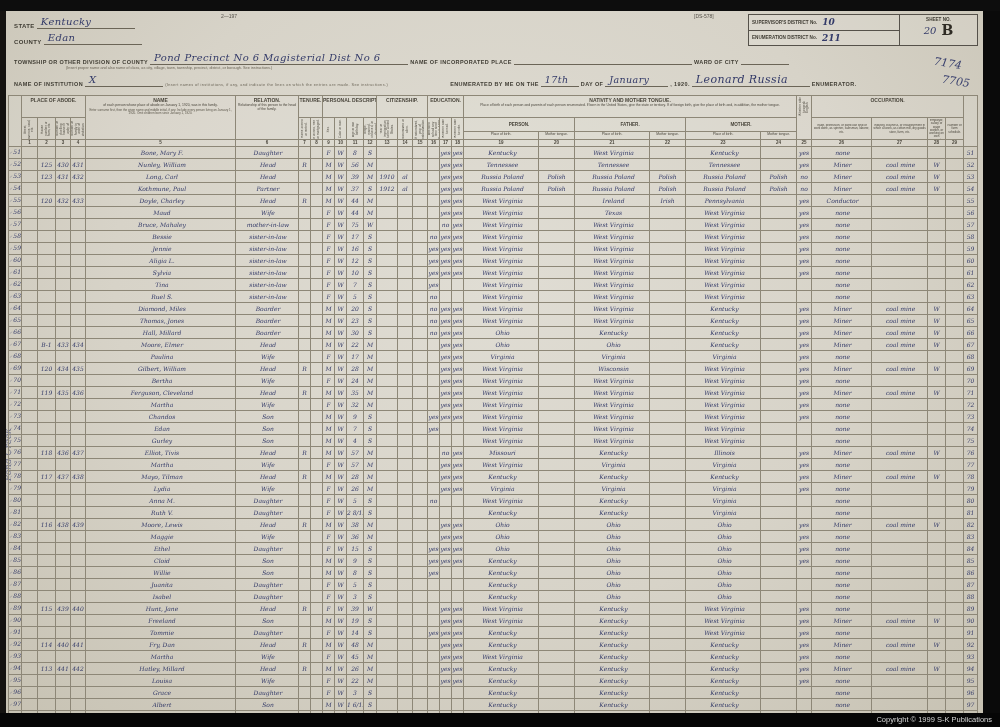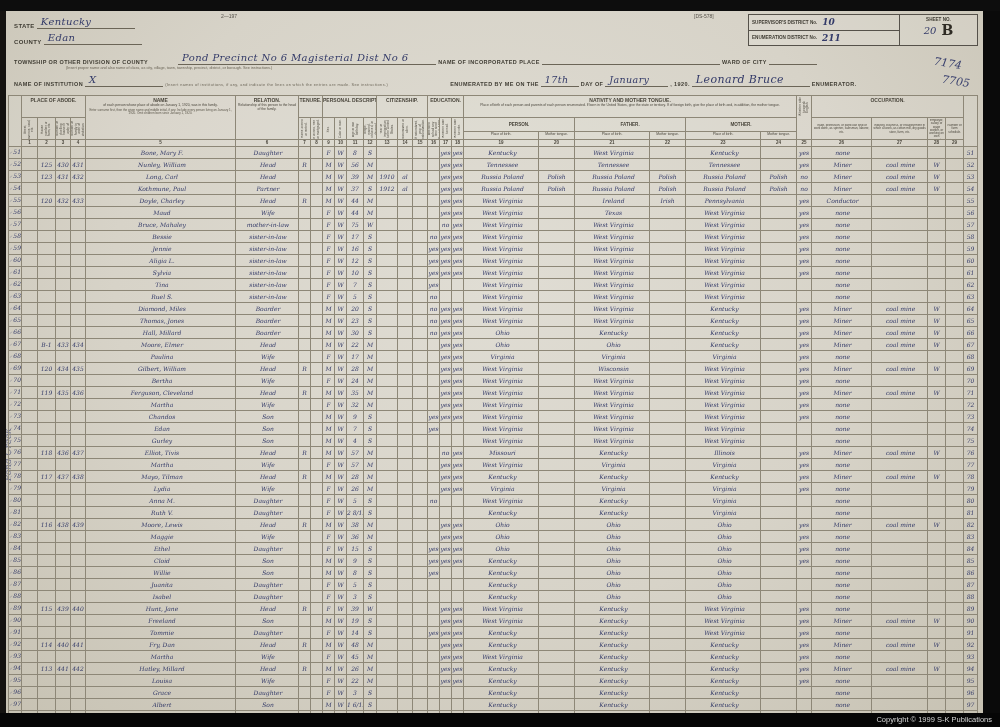--- a/index.html
+++ b/index.html
@@ -134,39 +134,39 @@
             <span class="big-b">B</span>
           </div>
         </div>
       </div>
 
       <div class="margin-num mn1">7174</div>
       <div class="margin-num mn2">7705</div>
 
       <div class="fld township-line">
         <span class="lbl">TOWNSHIP OR OTHER DIVISION OF COUNTY</span>
-        <span class="uline" style="min-width:250px;margin-left:28px;"><span class="hw">Pond Precinct No 6 Magisterial Dist No 6</span></span>
+        <span class="uline" style="min-width:250px;"><span class="hw">Pond Precinct No 6 Magisterial Dist No 6</span></span>
         <span class="lbl">NAME OF INCORPORATED PLACE</span>
         <span class="uline" style="min-width:170px;"></span>
         <span class="lbl">WARD OF CITY</span>
         <span class="uline" style="min-width:40px;"></span>
       </div>
       <div class="small-note">(Insert proper name and also name of class, as city, village, town, township, precinct, district, or borough. See instructions.)</div>
 
       <div class="fld inst-line">
         <span class="lbl">NAME OF INSTITUTION</span>
         <span class="uline" style="min-width:70px;"><span class="hw inst-x">X</span></span>
         <span class="inst-note">(Insert names of institutions, if any, and indicate the lines on which the entries are made. See instructions.)</span>
         <span class="enum-part">
           <span>ENUMERATED BY ME ON THE</span>
           <span class="uline" style="min-width:30px;"><span class="hw">17th</span></span>
           <span>DAY OF</span>
           <span class="uline" style="min-width:55px;"><span class="hw">January</span></span>
           <span>, 1920.</span>
-          <span class="uline" style="min-width:110px;"><span class="hw enum-name">Leonard Bruce</span></span>
+          <span class="uline" style="min-width:110px;"><span class="hw enum-name">Leonard Russia</span></span>
           <span>ENUMERATOR.</span>
         </span>
       </div>
 
       <div class="margin-script">Pond Creek</div>
     </div>
 
     <div class="grid-wrap">
       <table class="census">
         <colgroup>

